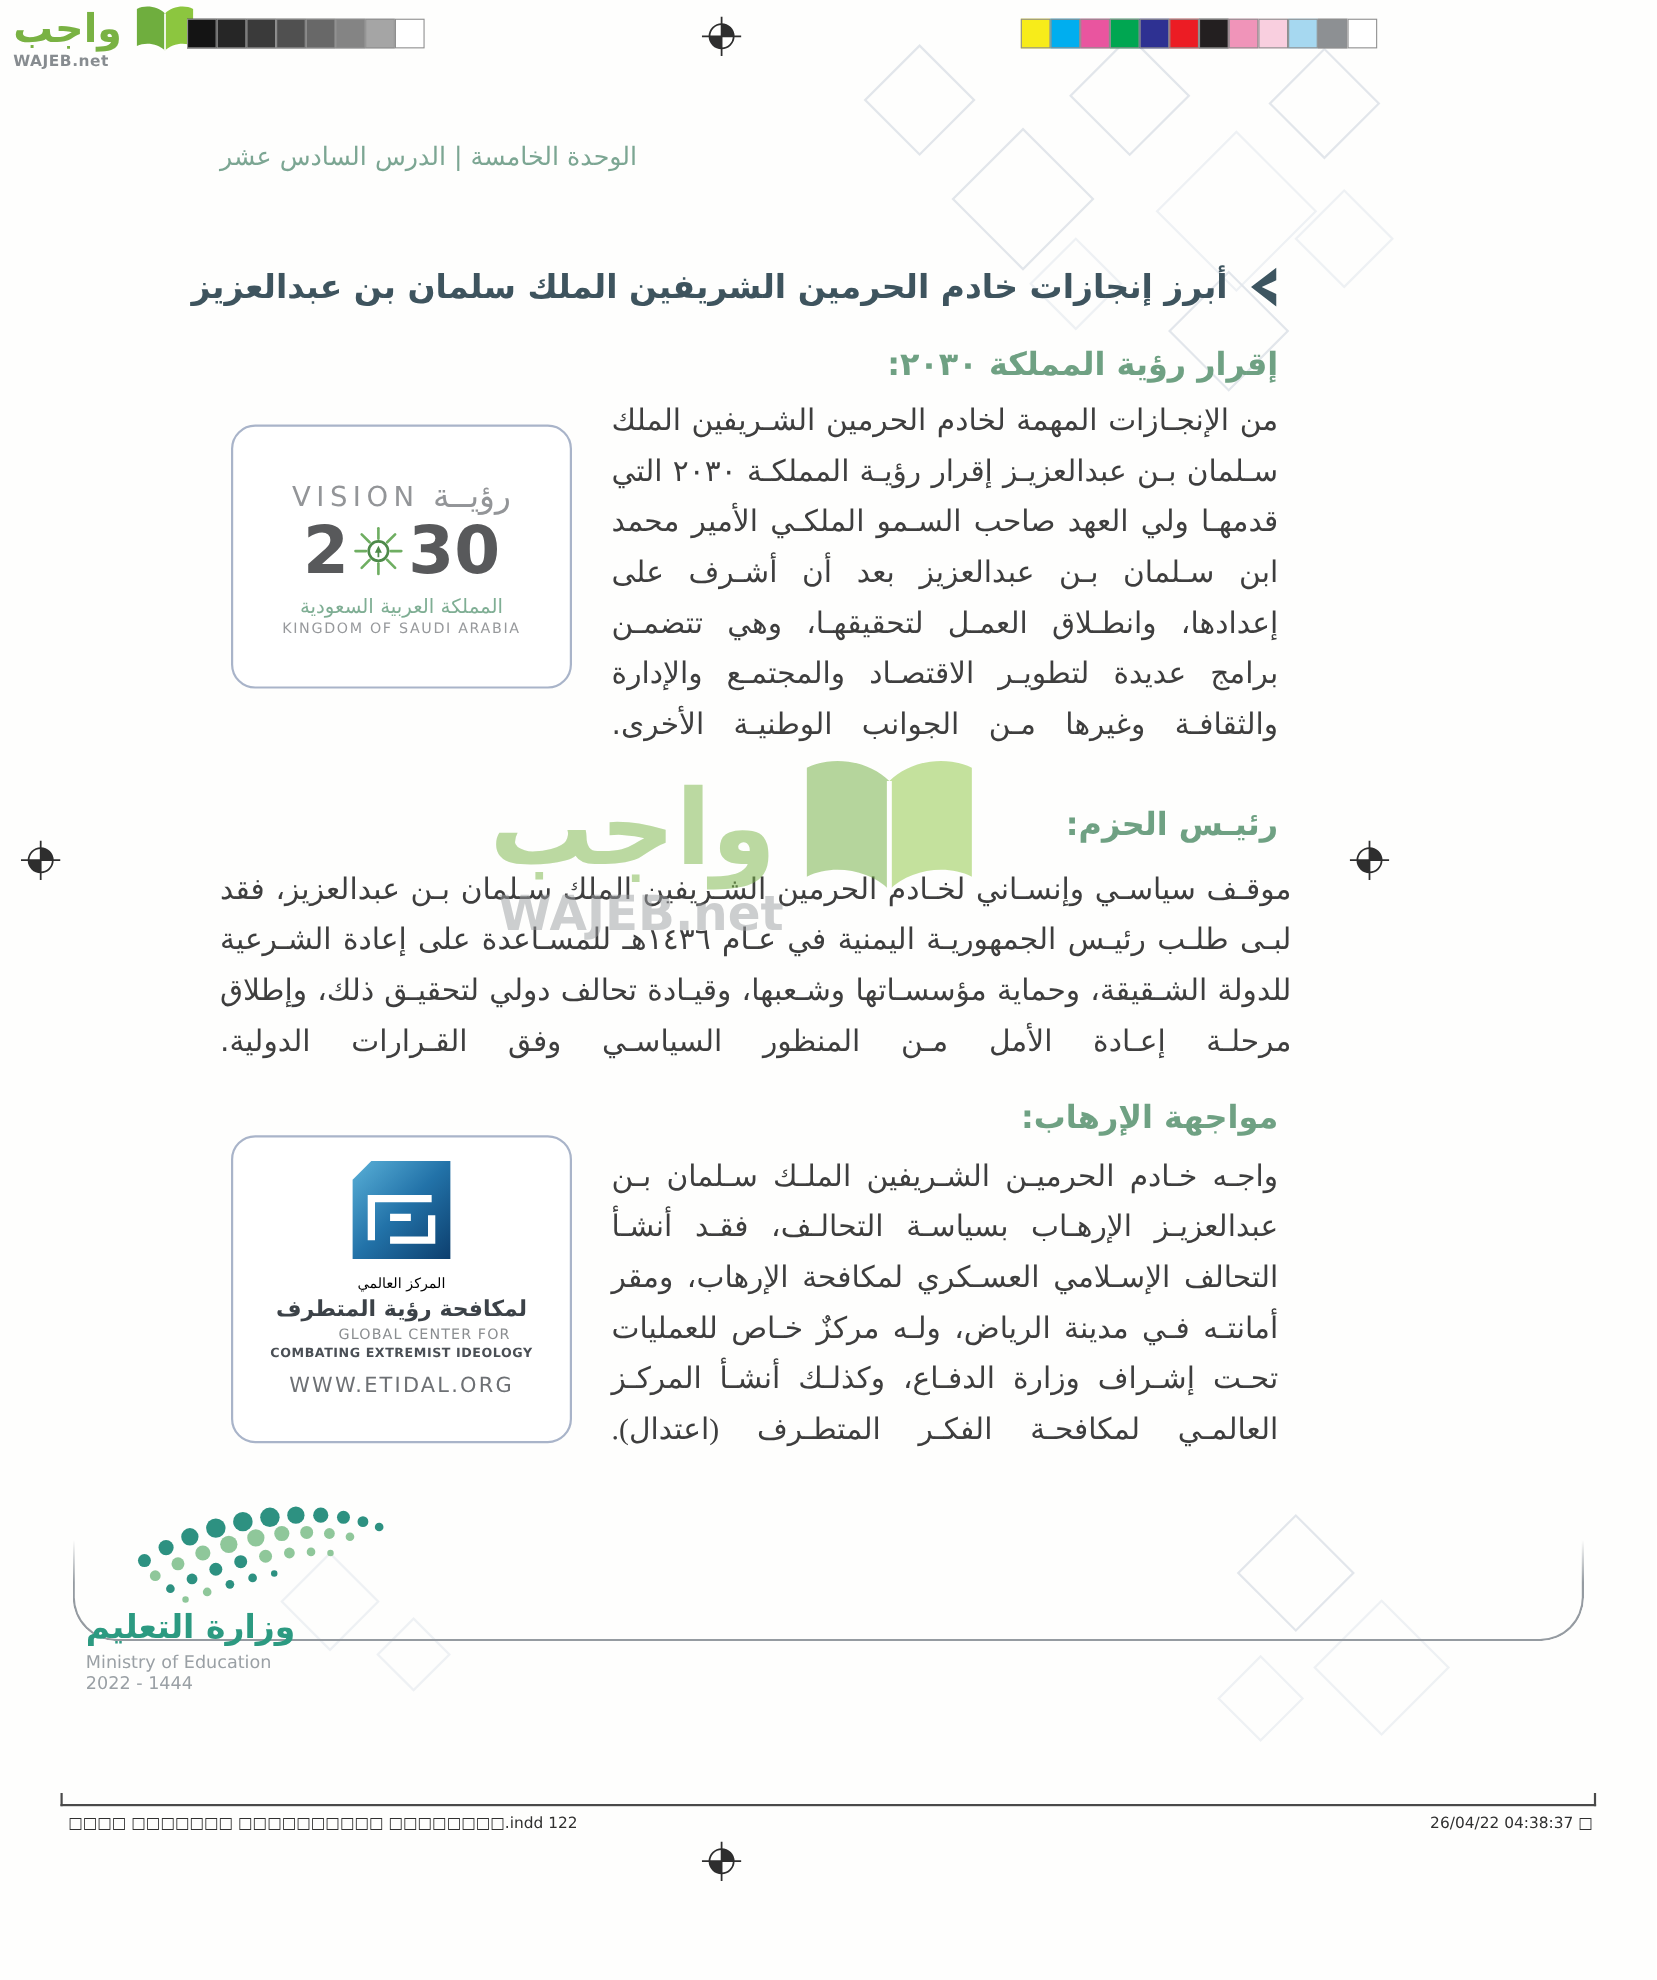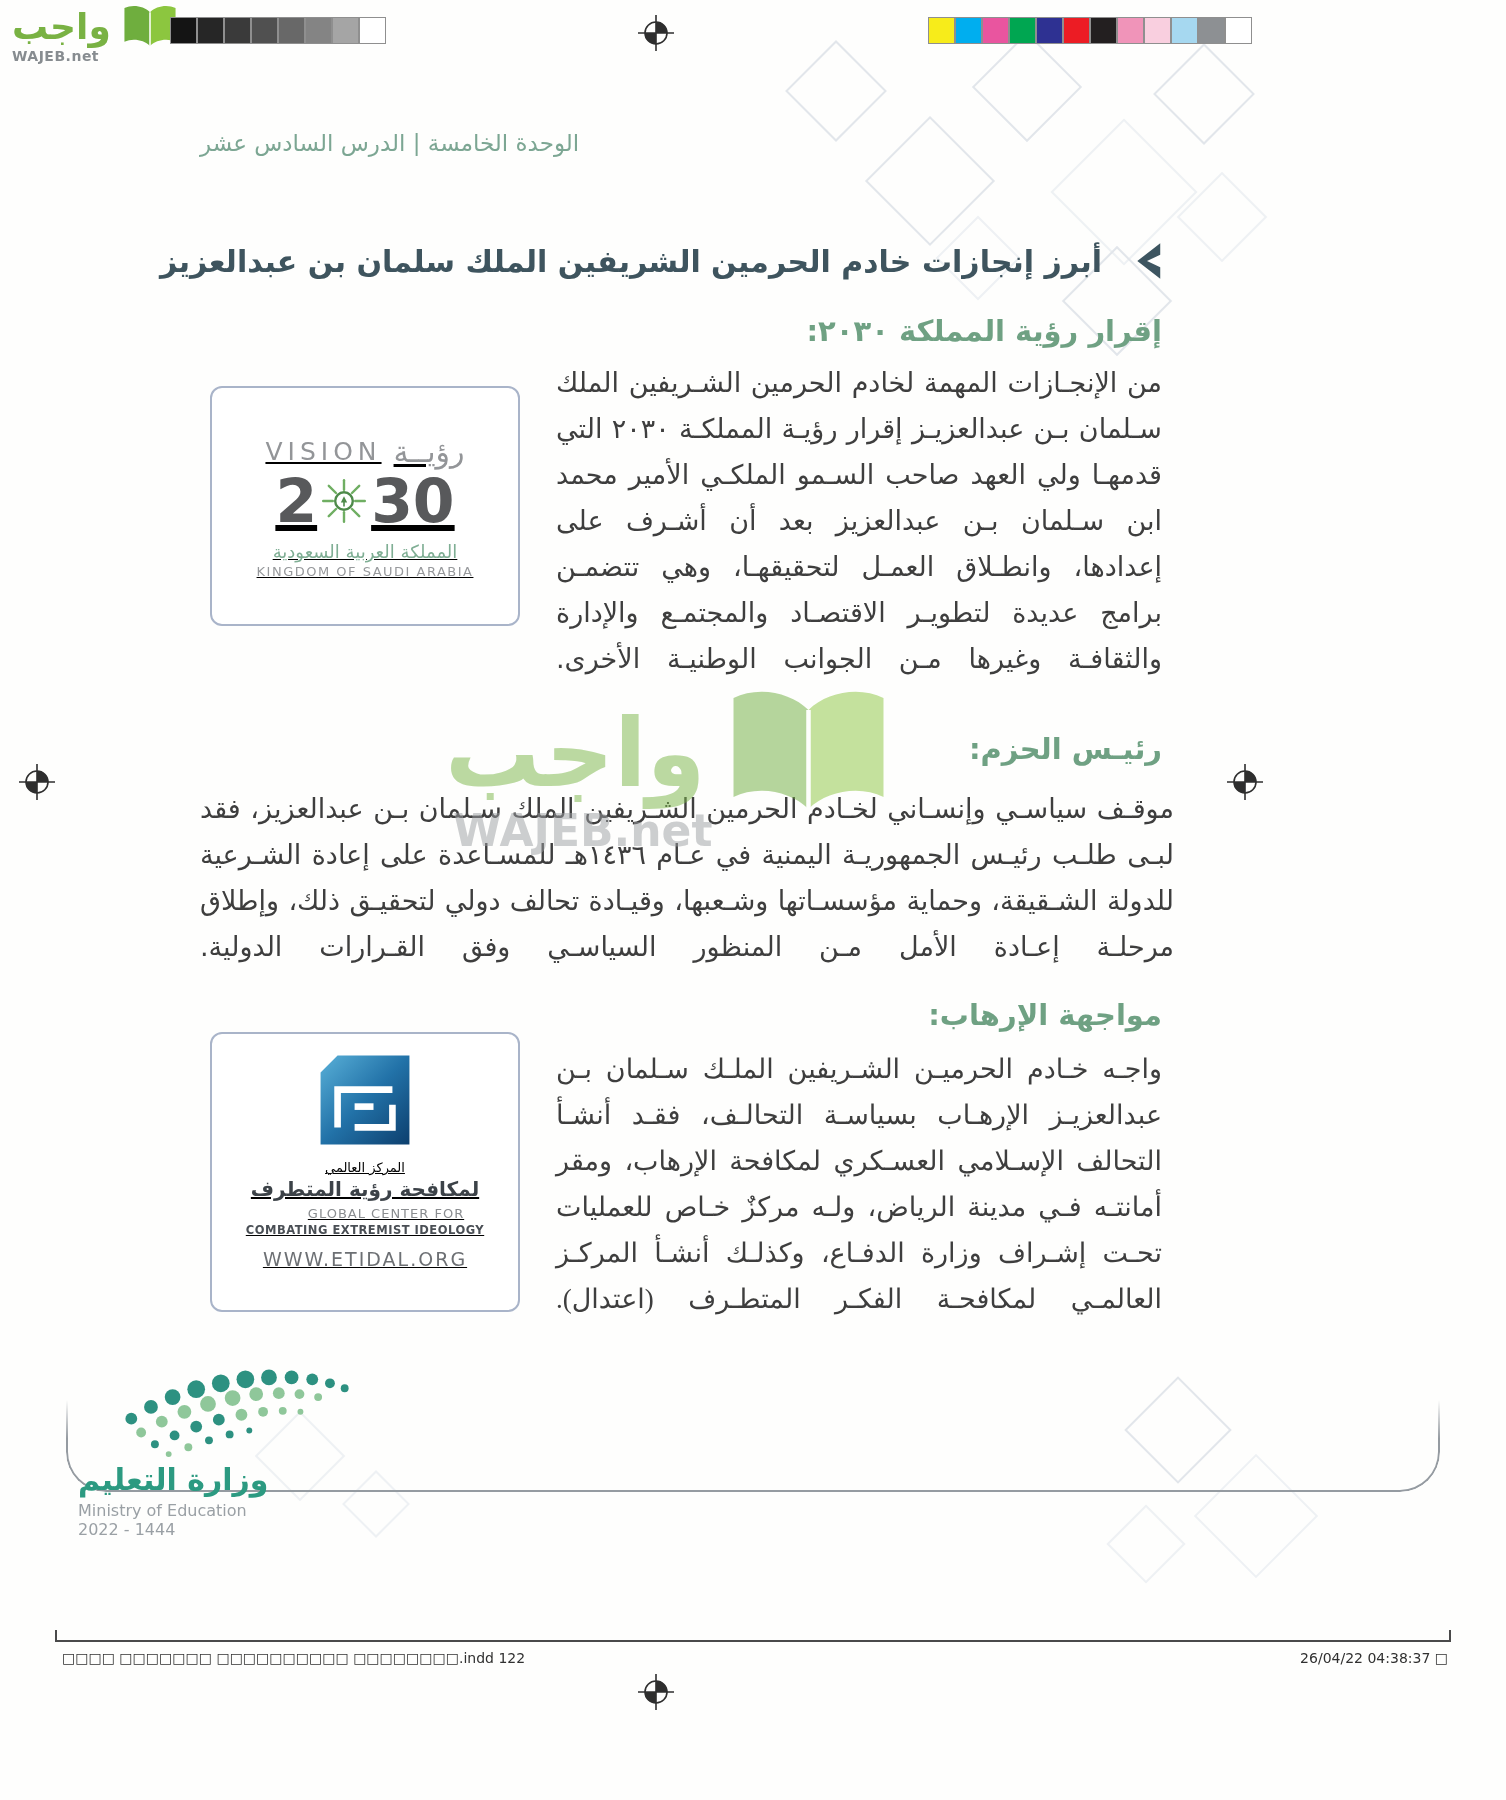--- a/index.html
+++ b/index.html
@@ -23,43 +23,43 @@
 
   
   .wajeb-top { position:absolute; left:12px; top:4px; z-index:2; }
   .wajeb-row { display:flex; align-items:center; gap:8px; }
   .wajeb-word { font-size:36px; font-weight:bold; color:#79b243; line-height:1; }
   .wajeb-book { width:62px; height:46px; }
   .wajeb-site { font-size:14px; font-weight:bold; color:#878c90; letter-spacing:.5px; margin-top:-2px; }
 
   
   .unit-header { position:absolute; left:200px; top:130px; direction:rtl; font-size:23px; color:#7ca693; z-index:3; }
-  .main-title { position:absolute; right:344px; top:240px; display:flex; align-items:center; gap:30px; direction:rtl; z-index:3; }
+  .main-title { position:absolute; right:344px; top:240px; display:flex; align-items:center; gap:16px; direction:rtl; z-index:3; }
   .main-title h1 { font-size:30px; font-weight:bold; color:#3e545e; white-space:nowrap; }
   .title-icon { width:30px; height:42px; flex:0 0 auto; }
 
   .section-heading { position:absolute; right:344px; direction:rtl; font-size:29px; font-weight:bold; color:#6fa183; z-index:3; }
   .h-vision { top:314px; }
   .h-storm  { top:732px; }
   .h-terror { top:998px; }
 
   
   .body-text {
     position:absolute; direction:rtl; text-align:justify; text-align-last:justify;
     font-size:27px; line-height:46px; color:#3e3e3e; z-index:3;
   }
   .p-vision { top:360px;  left:556px; right:344px; }
   .p-storm  { top:786px;  left:200px; right:332px; }
   .p-terror { top:1046px; left:556px; right:344px;font-family:Liberation Serif, serif; }
 
   
   .logo-box {
     position:absolute; left:210px; width:310px; background:#fff;
-    border:2.5px solid #a9b4c9; border-radius:12px; z-index:1;
-    display:flex; flex-direction:column; align-items:center;text-decoration:underline;
+    border:2.5px solid #a9b4c9; border-radius:22px; z-index:1;
+    display:flex; flex-direction:column; align-items:center;
   }
   .vision-box { top:386px; height:240px; justify-content:center; gap:2px; }
   .v-row1 { display:flex; align-items:center; gap:12px; }
   .v-en { font-size:25px; letter-spacing:5px; color:#939598; }
   .v-ar { font-size:30px; color:#939598; }
   .v-number { display:flex; align-items:center; font-size:60px; font-weight:bold; color:#58595b; line-height:1; gap:3px; }
   .v-emblem { width:48px; height:48px; }
   .v-ksa-ar { font-size:18px; color:#7fae94; margin-top:8px; direction:rtl; }
   .v-ksa-en { font-size:13px; color:#97999c; letter-spacing:1.5px; }
 

